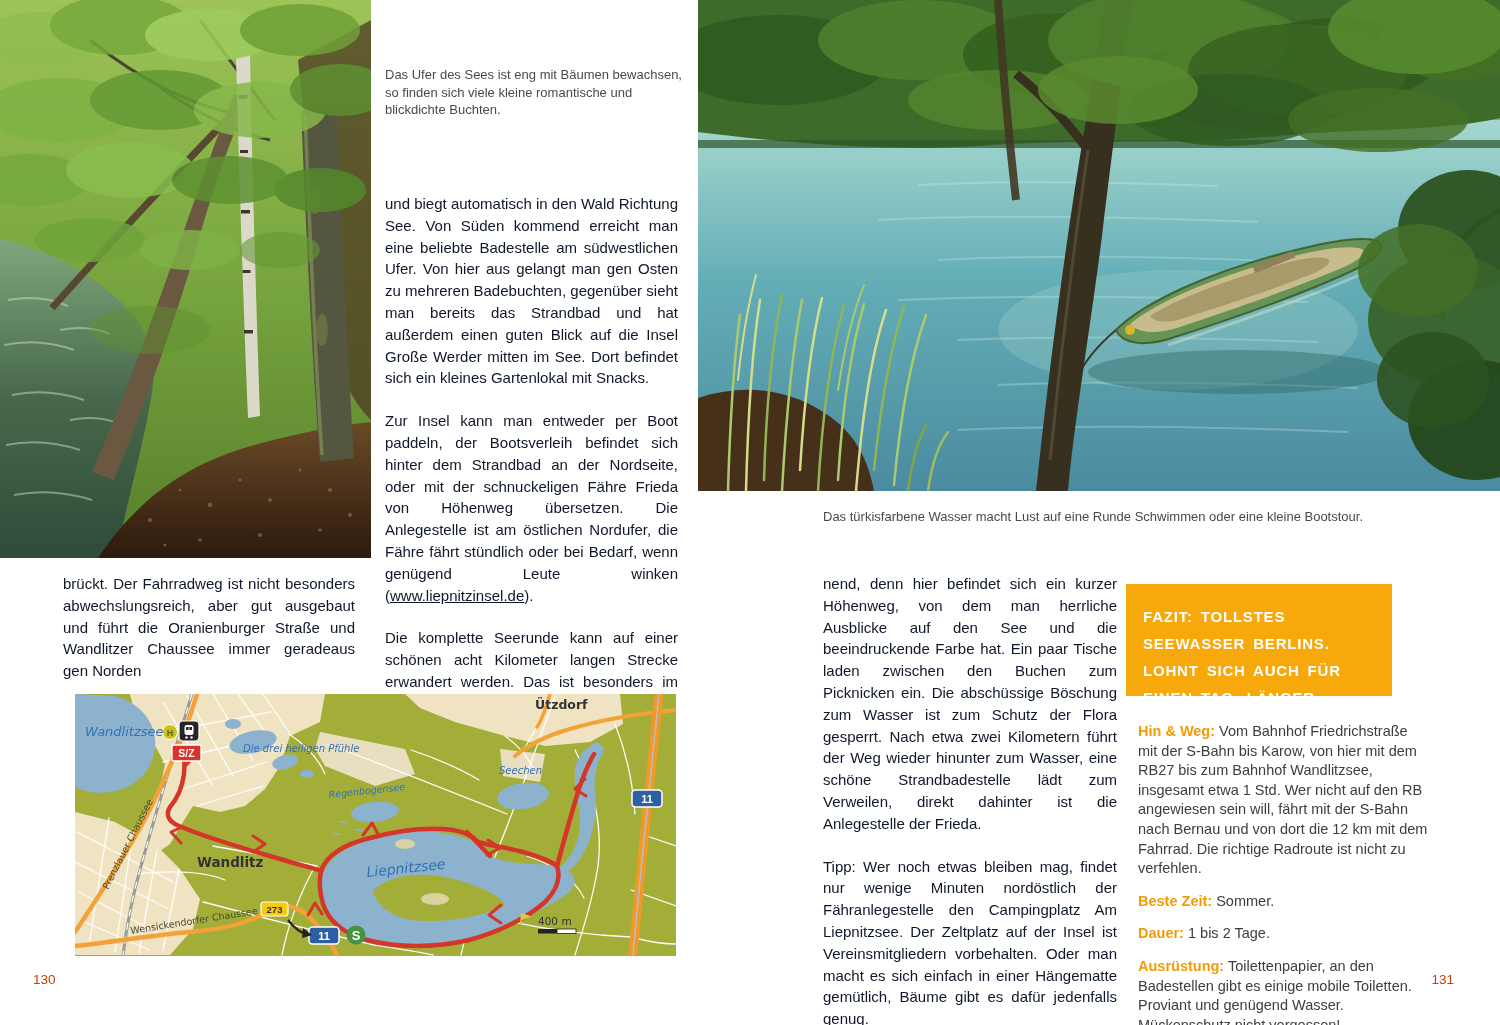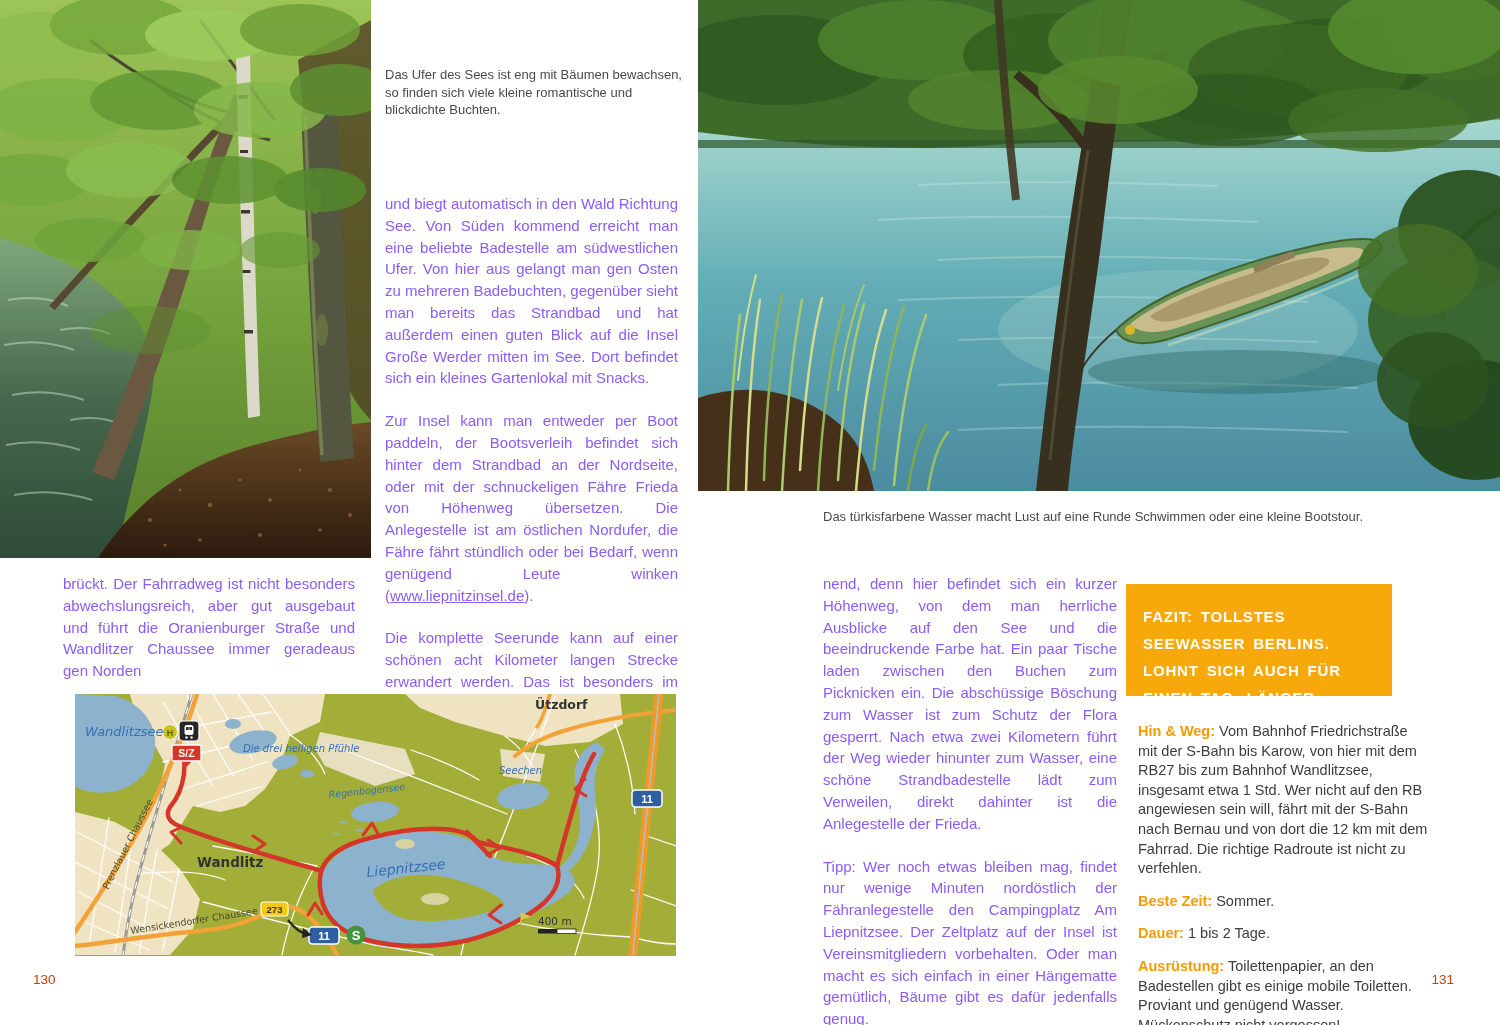--- a/index.html
+++ b/index.html
@@ -1,19 +1,19 @@
 <!DOCTYPE html>
 <html><head>
 <meta charset="utf-8">
 <style>
   html,body{margin:0;padding:0;}
   body{width:1500px;height:1025px;position:relative;background:#ffffff;
        font-family:"Liberation Sans",sans-serif;color:#3d3d3d;overflow:hidden;}
   .abs{position:absolute;}
-  .body-text{font-size:15px;line-height:21.8px;text-align:justify;color:#8b5cf6;}
+  .body-text{font-size:15px;line-height:21.8px;text-align:justify;color:#0f172a;}
   .body-text p{margin:0 0 21px 0;}
   .cap{font-size:13px;line-height:17.5px;color:#4a4a4a;}
   .link{color:inherit;text-decoration:underline;margin-top:41px;}
   .fazit-box{background:#F7A80B;color:#ffffff;box-sizing:border-box;
        padding:19px 17px 0 17px;font-weight:bold;font-size:15px;line-height:27px;
        letter-spacing:.8px;word-spacing:3px;text-transform:uppercase;}
   .info{font-size:14.5px;line-height:19.6px;color:#3d3d3d;}
   .info p{margin:8px 0 13px 0;}
   .info .lab{color:#F49B00;font-weight:bold;}
   .pagenum{font-size:13.5px;color:#c2410c;}

